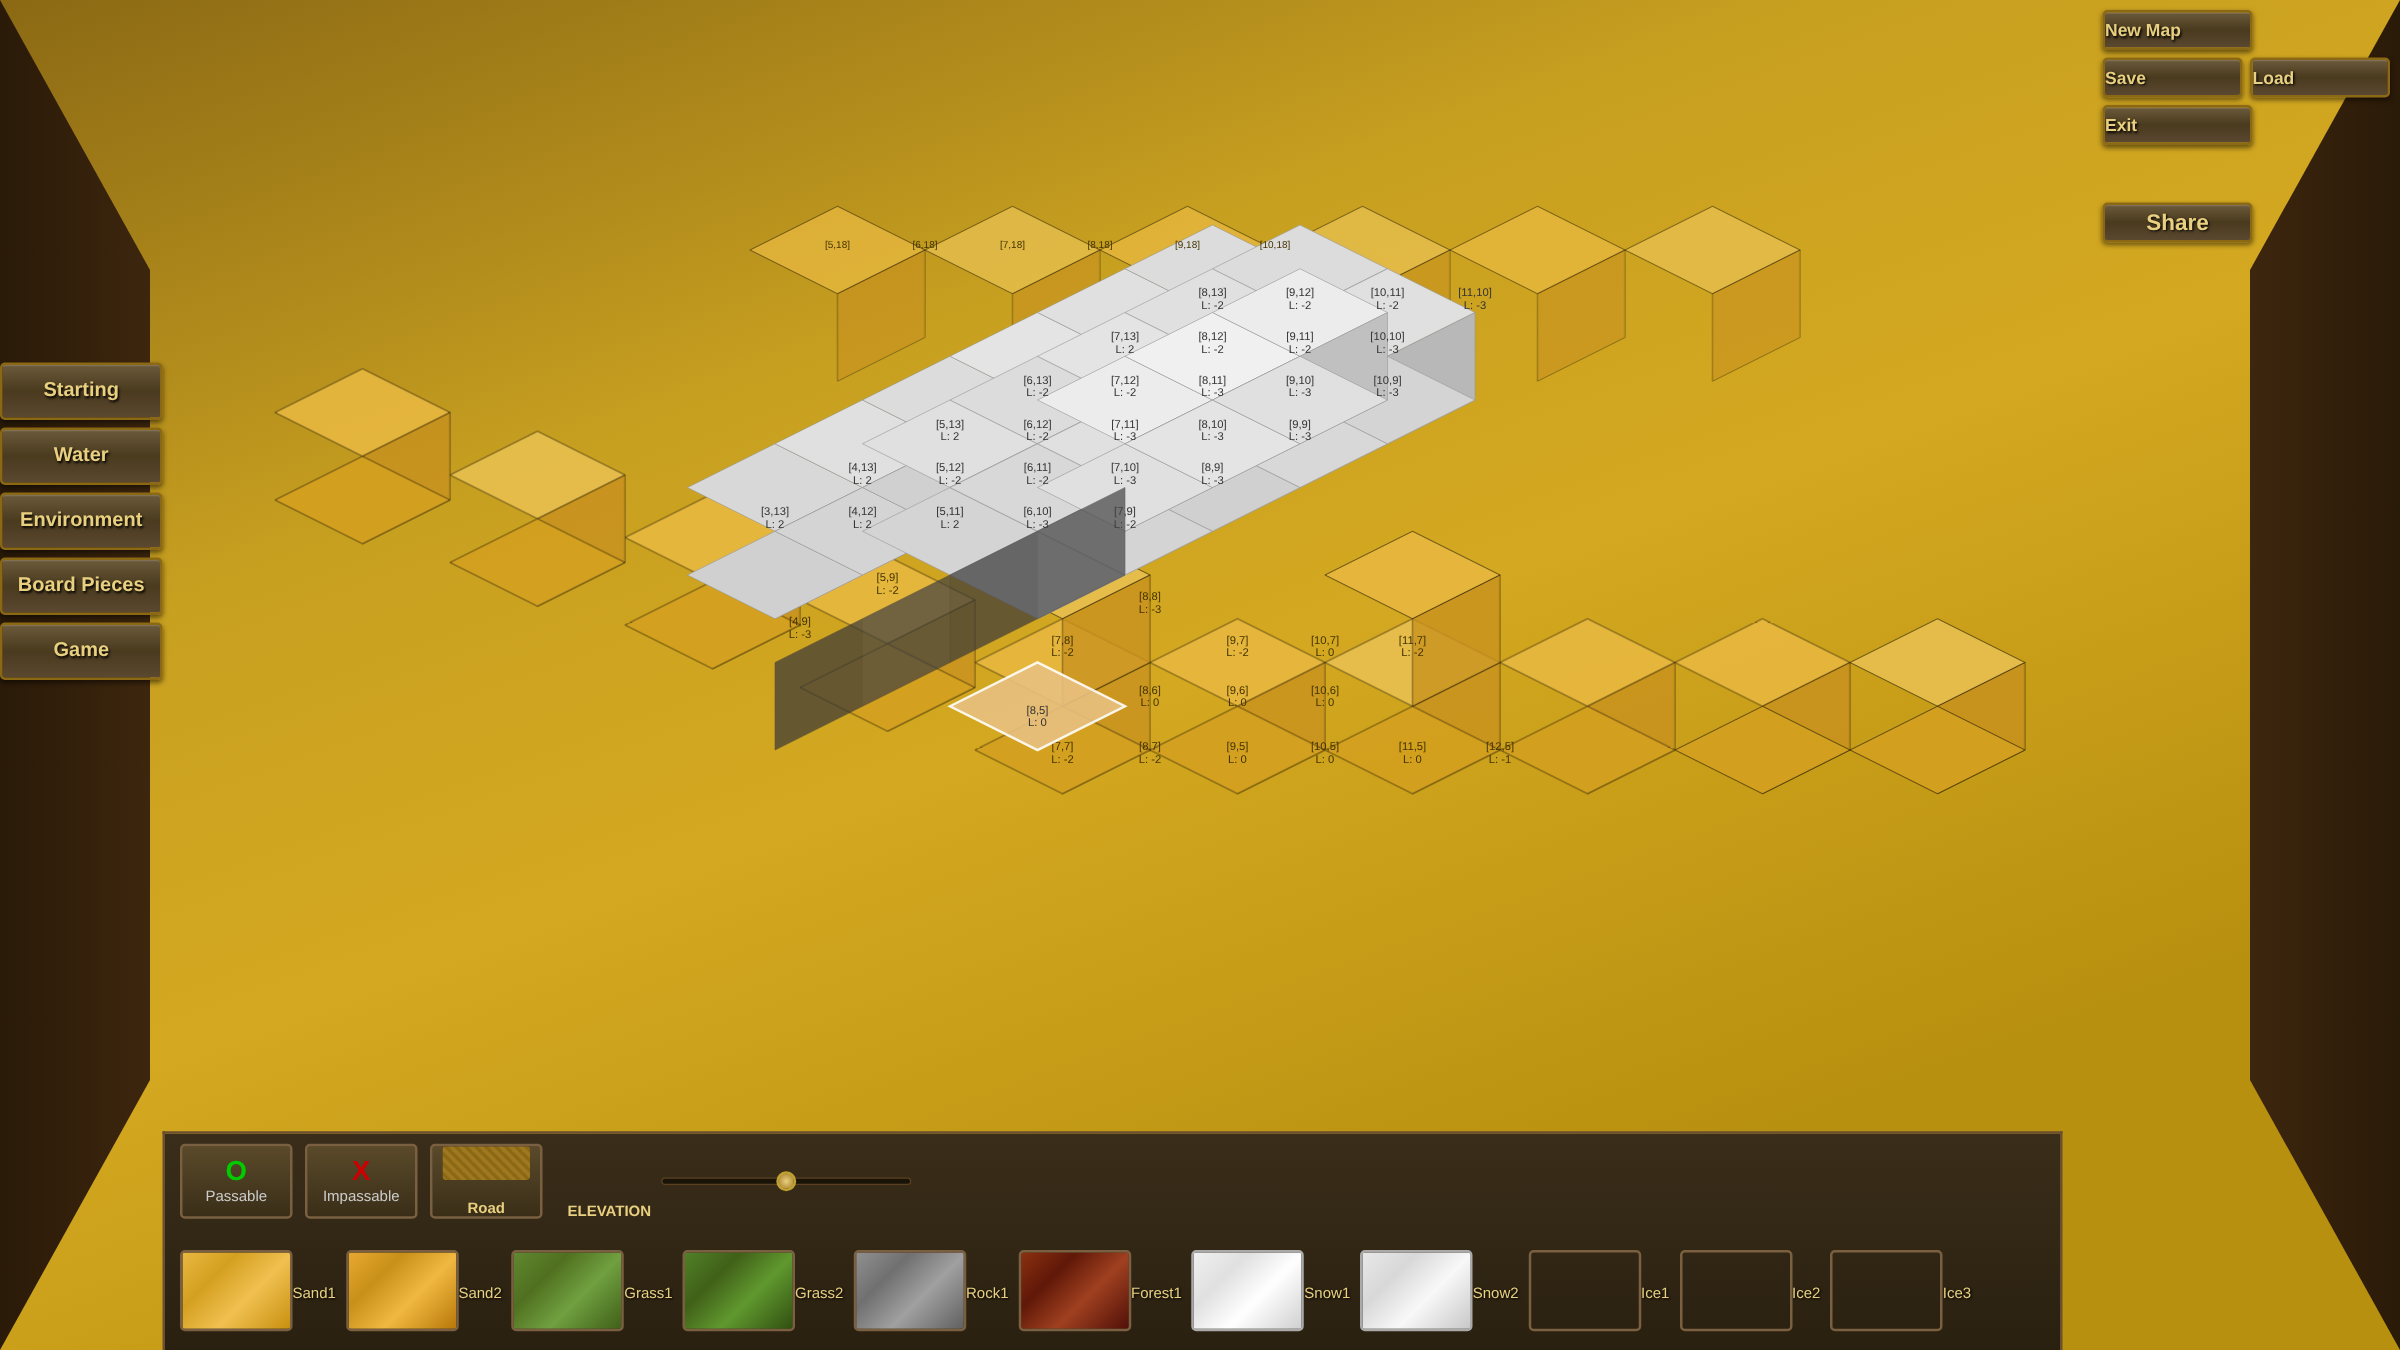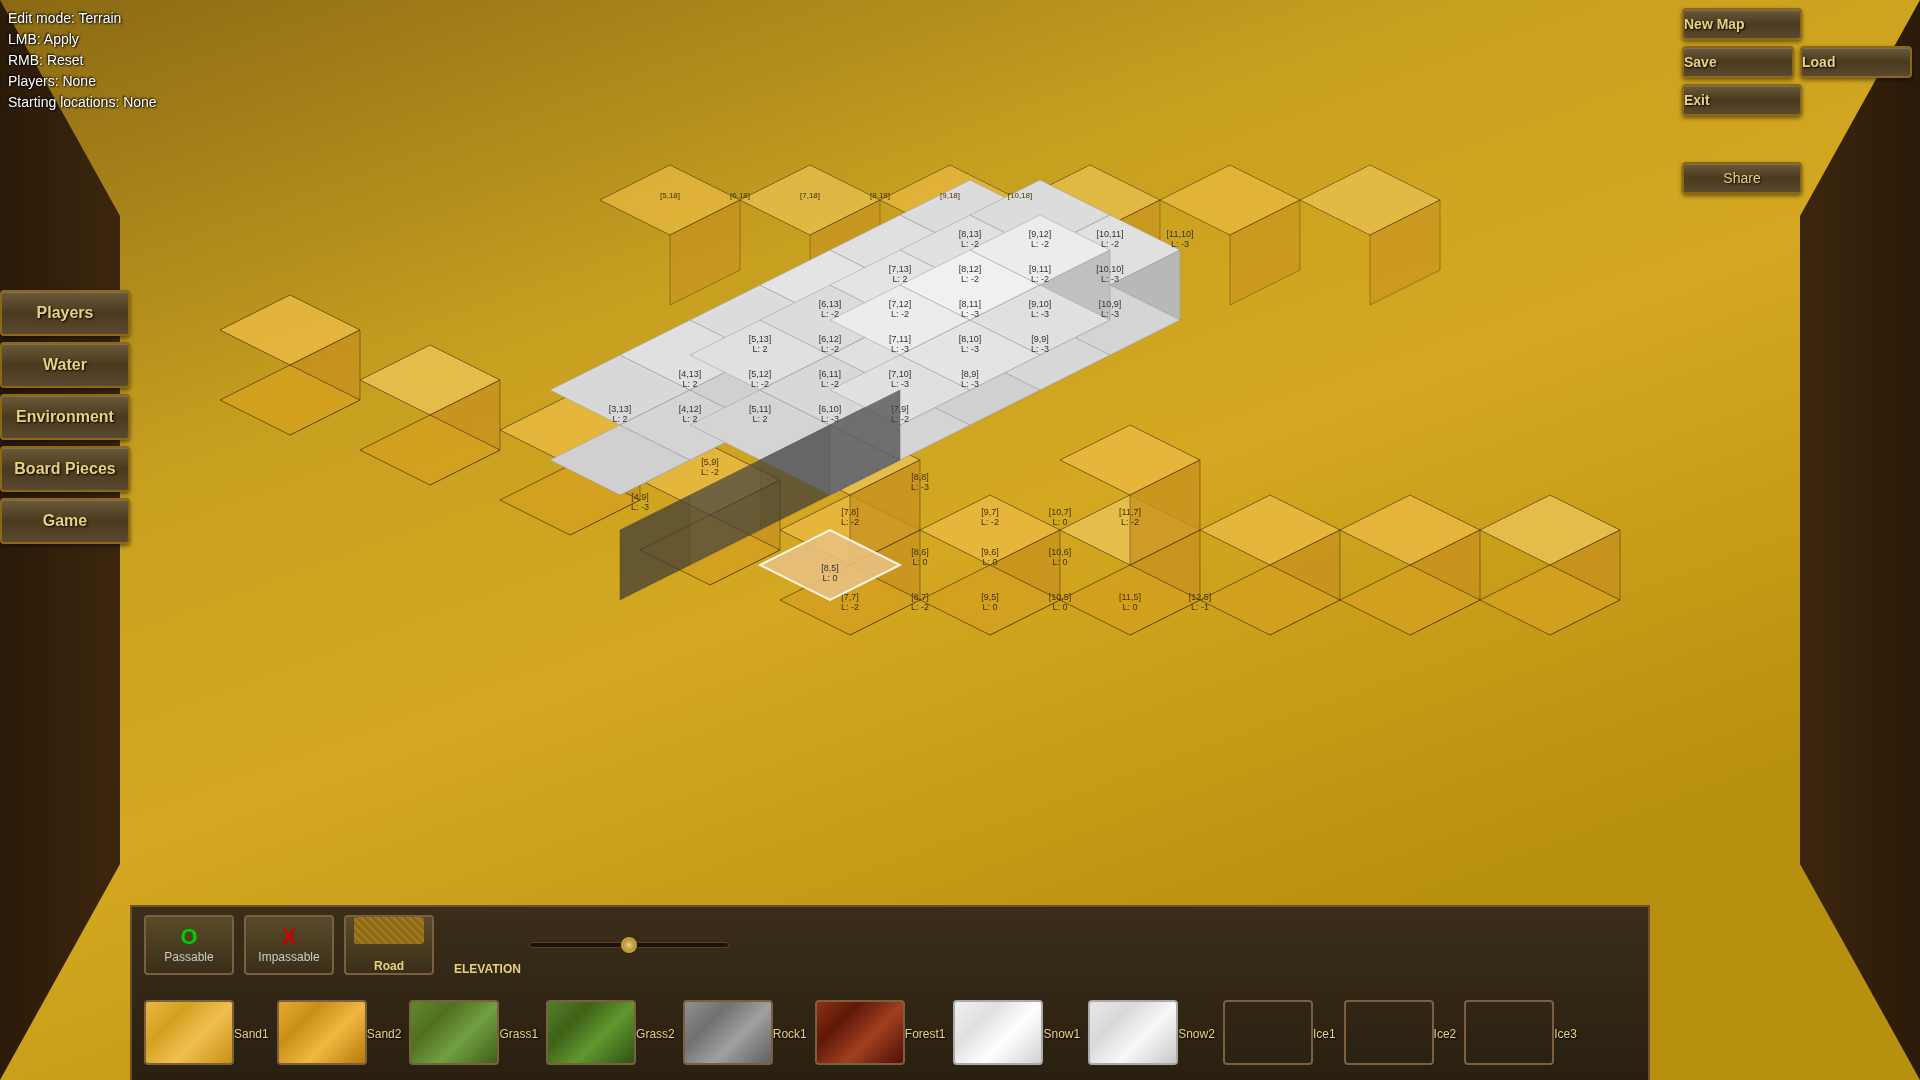--- a/index.html
+++ b/index.html
@@ -99,22 +99,22 @@
       width: 112px;
     }
 
     .share-btn {
       width: 120px;
       height: 32px;
       background: linear-gradient(180deg, #6b5a3a 0%, #4a3a1e 50%, #5a4830 100%);
       border: 2px solid #8B6914;
       border-radius: 4px;
       color: #e8d080;
-      font-size: 14px;
-      font-weight: normal;
+      font-size: 18px;
+      font-weight: bold;
       text-align: center;
       line-height: 28px;
       cursor: pointer;
       text-shadow: 1px 1px 2px #000;
       box-shadow: inset 0 1px 0 rgba(255,255,255,0.15), 0 2px 4px rgba(0,0,0,0.5);
       margin-top: 40px;
     }
 
     
     #bottom-toolbar {
@@ -679,30 +679,23 @@
       <polygon points="760,460 830,425 830,495 760,530" fill="#3a3a3a"></polygon>
       <polygon points="690,495 760,460 760,530 690,565" fill="#404040"></polygon>
       <polygon points="620,530 690,495 690,565 620,600" fill="#383838"></polygon>
     </g>
 
     <polygon points="760,565 830,530 900,565 830,600" fill="#e8c080" stroke="#ffffff" stroke-width="2" opacity="0.9"></polygon>
     <text x="830" y="571" fill="#333" font-size="9" font-family="Arial" text-anchor="middle">[8,5]</text>
     <text x="830" y="581" fill="#333" font-size="9" font-family="Arial" text-anchor="middle">L: 0</text>
   </svg>
 
-  <div id="info-panel">
-    <div>Edit mode: Terrain</div>
-    <div>LMB: Apply</div>
-    <div>RMB: Reset</div>
-    <div>Players: None</div>
-    <div>Starting locations: None</div>
-  </div>
 
   <div id="sidebar">
-    <div class="sidebar-btn">Players</div>
+    <div class="sidebar-btn">Starting</div>
     <div class="sidebar-btn">Water</div>
     <div class="sidebar-btn">Environment</div>
     <div class="sidebar-btn">Board Pieces</div>
     <div class="sidebar-btn">Game</div>
   </div>
 
   <div id="top-right-panel">
     <div class="top-btn">New Map</div>
     <div class="top-btn-row">
       <div class="top-btn">Save</div>

